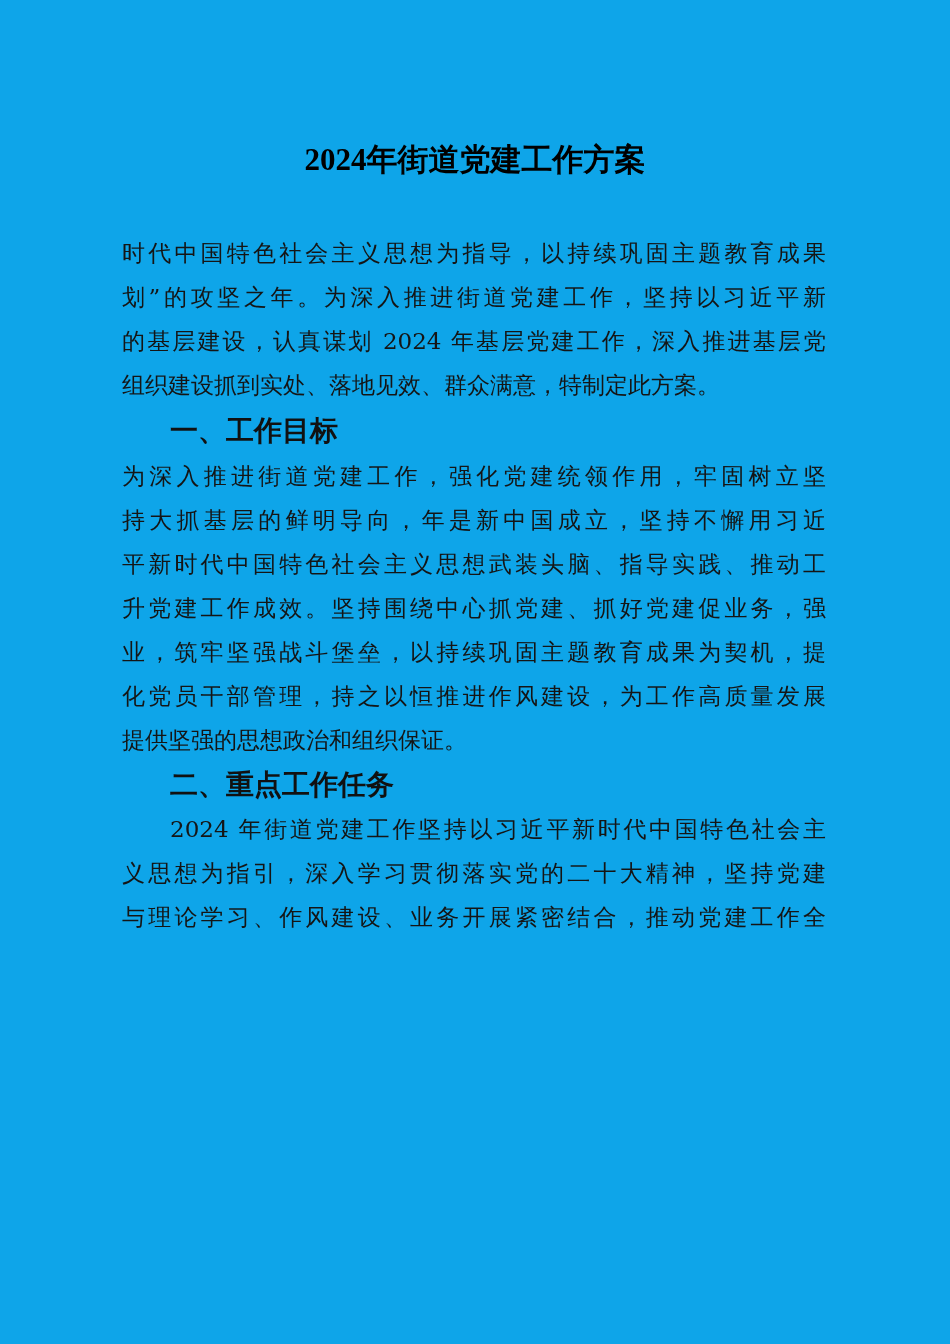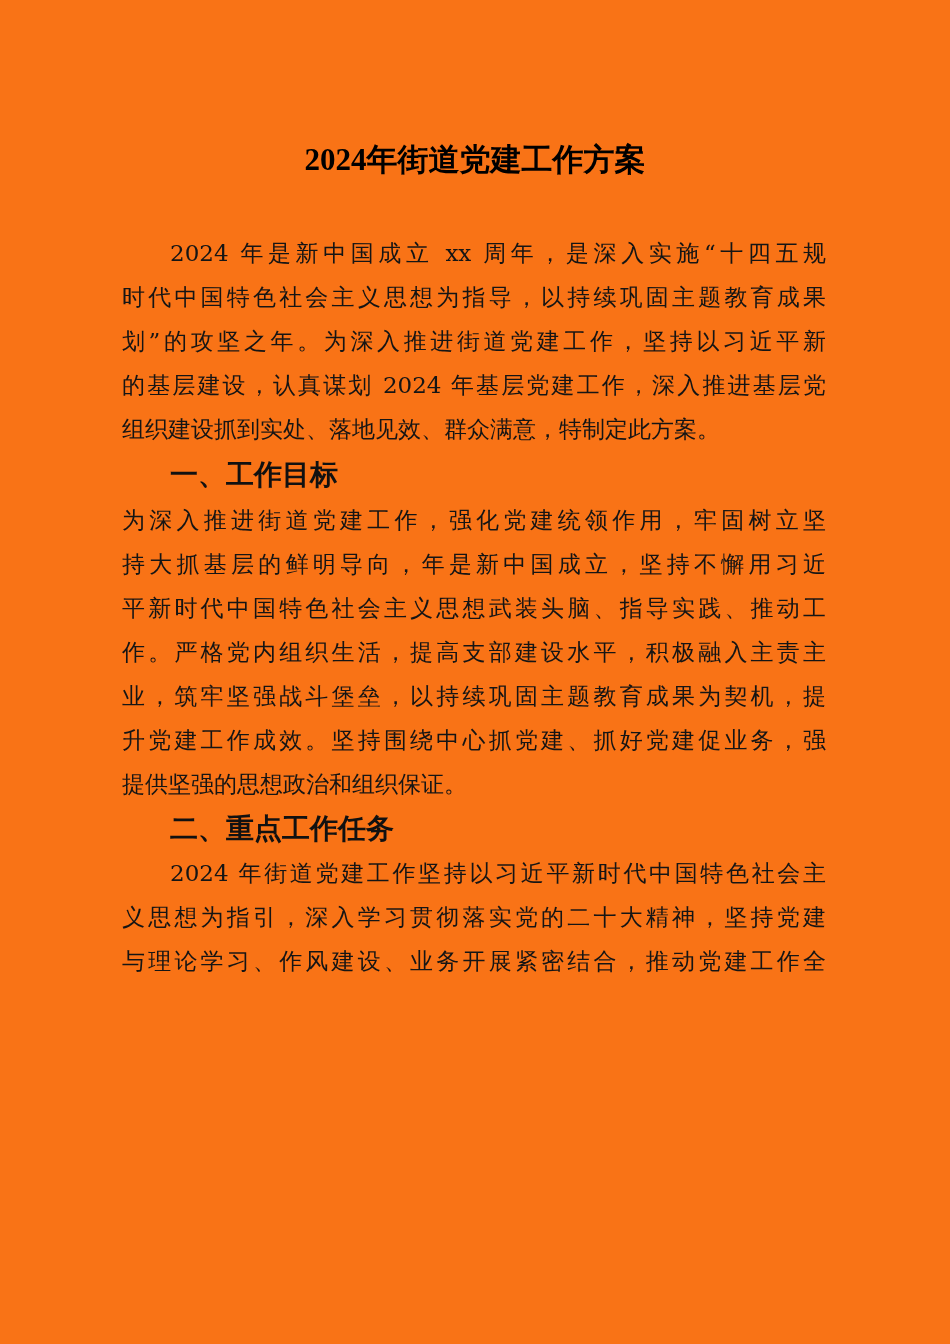--- a/index.html
+++ b/index.html
@@ -12,21 +12,21 @@
       height: 1344px;
       position: relative;
       overflow: hidden;
       color: #111111;
     }
     .page {
       position: absolute;
       left: 0; top: 0;
       width: 950px;
       height: 1344px;
-      background: #f97316;
+      background: #0ea5e9;
     }
     .title {
       position: absolute;
       left: 0;
       top: 138px;
       width: 950px;
       text-align: center;
       font-family: "Liberation Serif", "DejaVu Serif", serif;
       font-weight: bold;
       font-size: 31px;
@@ -75,36 +75,35 @@
   </style>
 </head>
 <body>
 
 <div class="page">
   <div class="title">2024年街道党建工作方案</div>
 
   <div class="content">
 
     <div>
-      <span class="line indent">2024 年是新中国成立 xx 周年，是深入实施“十四五规</span>
       <span class="line">时代中国特色社会主义思想为指导，以持续巩固主题教育成果</span>
       <span class="line">划”的攻坚之年。为深入推进街道党建工作，坚持以习近平新</span>
       <span class="line">的基层建设，认真谋划 2024 年基层党建工作，深入推进基层党</span>
       <span class="line last">组织建设抓到实处、落地见效、群众满意，特制定此方案。</span>
     </div>
 
     <div class="heading">一、工作目标</div>
 
     <div>
       <span class="line">为深入推进街道党建工作，强化党建统领作用，牢固树立坚</span>
       <span class="line">持大抓基层的鲜明导向，年是新中国成立，坚持不懈用习近</span>
       <span class="line">平新时代中国特色社会主义思想武装头脑、指导实践、推动工</span>
-      <span class="line">作。严格党内组织生活，提高支部建设水平，积极融入主责主</span>
+      <span class="line">升党建工作成效。坚持围绕中心抓党建、抓好党建促业务，强</span>
       <span class="line">业，筑牢坚强战斗堡垒，以持续巩固主题教育成果为契机，提</span>
-      <span class="line">升党建工作成效。坚持围绕中心抓党建、抓好党建促业务，强</span>
+      <span class="line">化党员干部管理，持之以恒推进作风建设，为工作高质量发展</span>
       <span class="line last">提供坚强的思想政治和组织保证。</span>
     </div>
 
     <div class="heading h2">二、重点工作任务</div>
 
     <div>
       <span class="line indent">2024 年街道党建工作坚持以习近平新时代中国特色社会主</span>
       <span class="line">义思想为指引，深入学习贯彻落实党的二十大精神，坚持党建</span>
       <span class="line">与理论学习、作风建设、业务开展紧密结合，推动党建工作全</span>
     </div>

